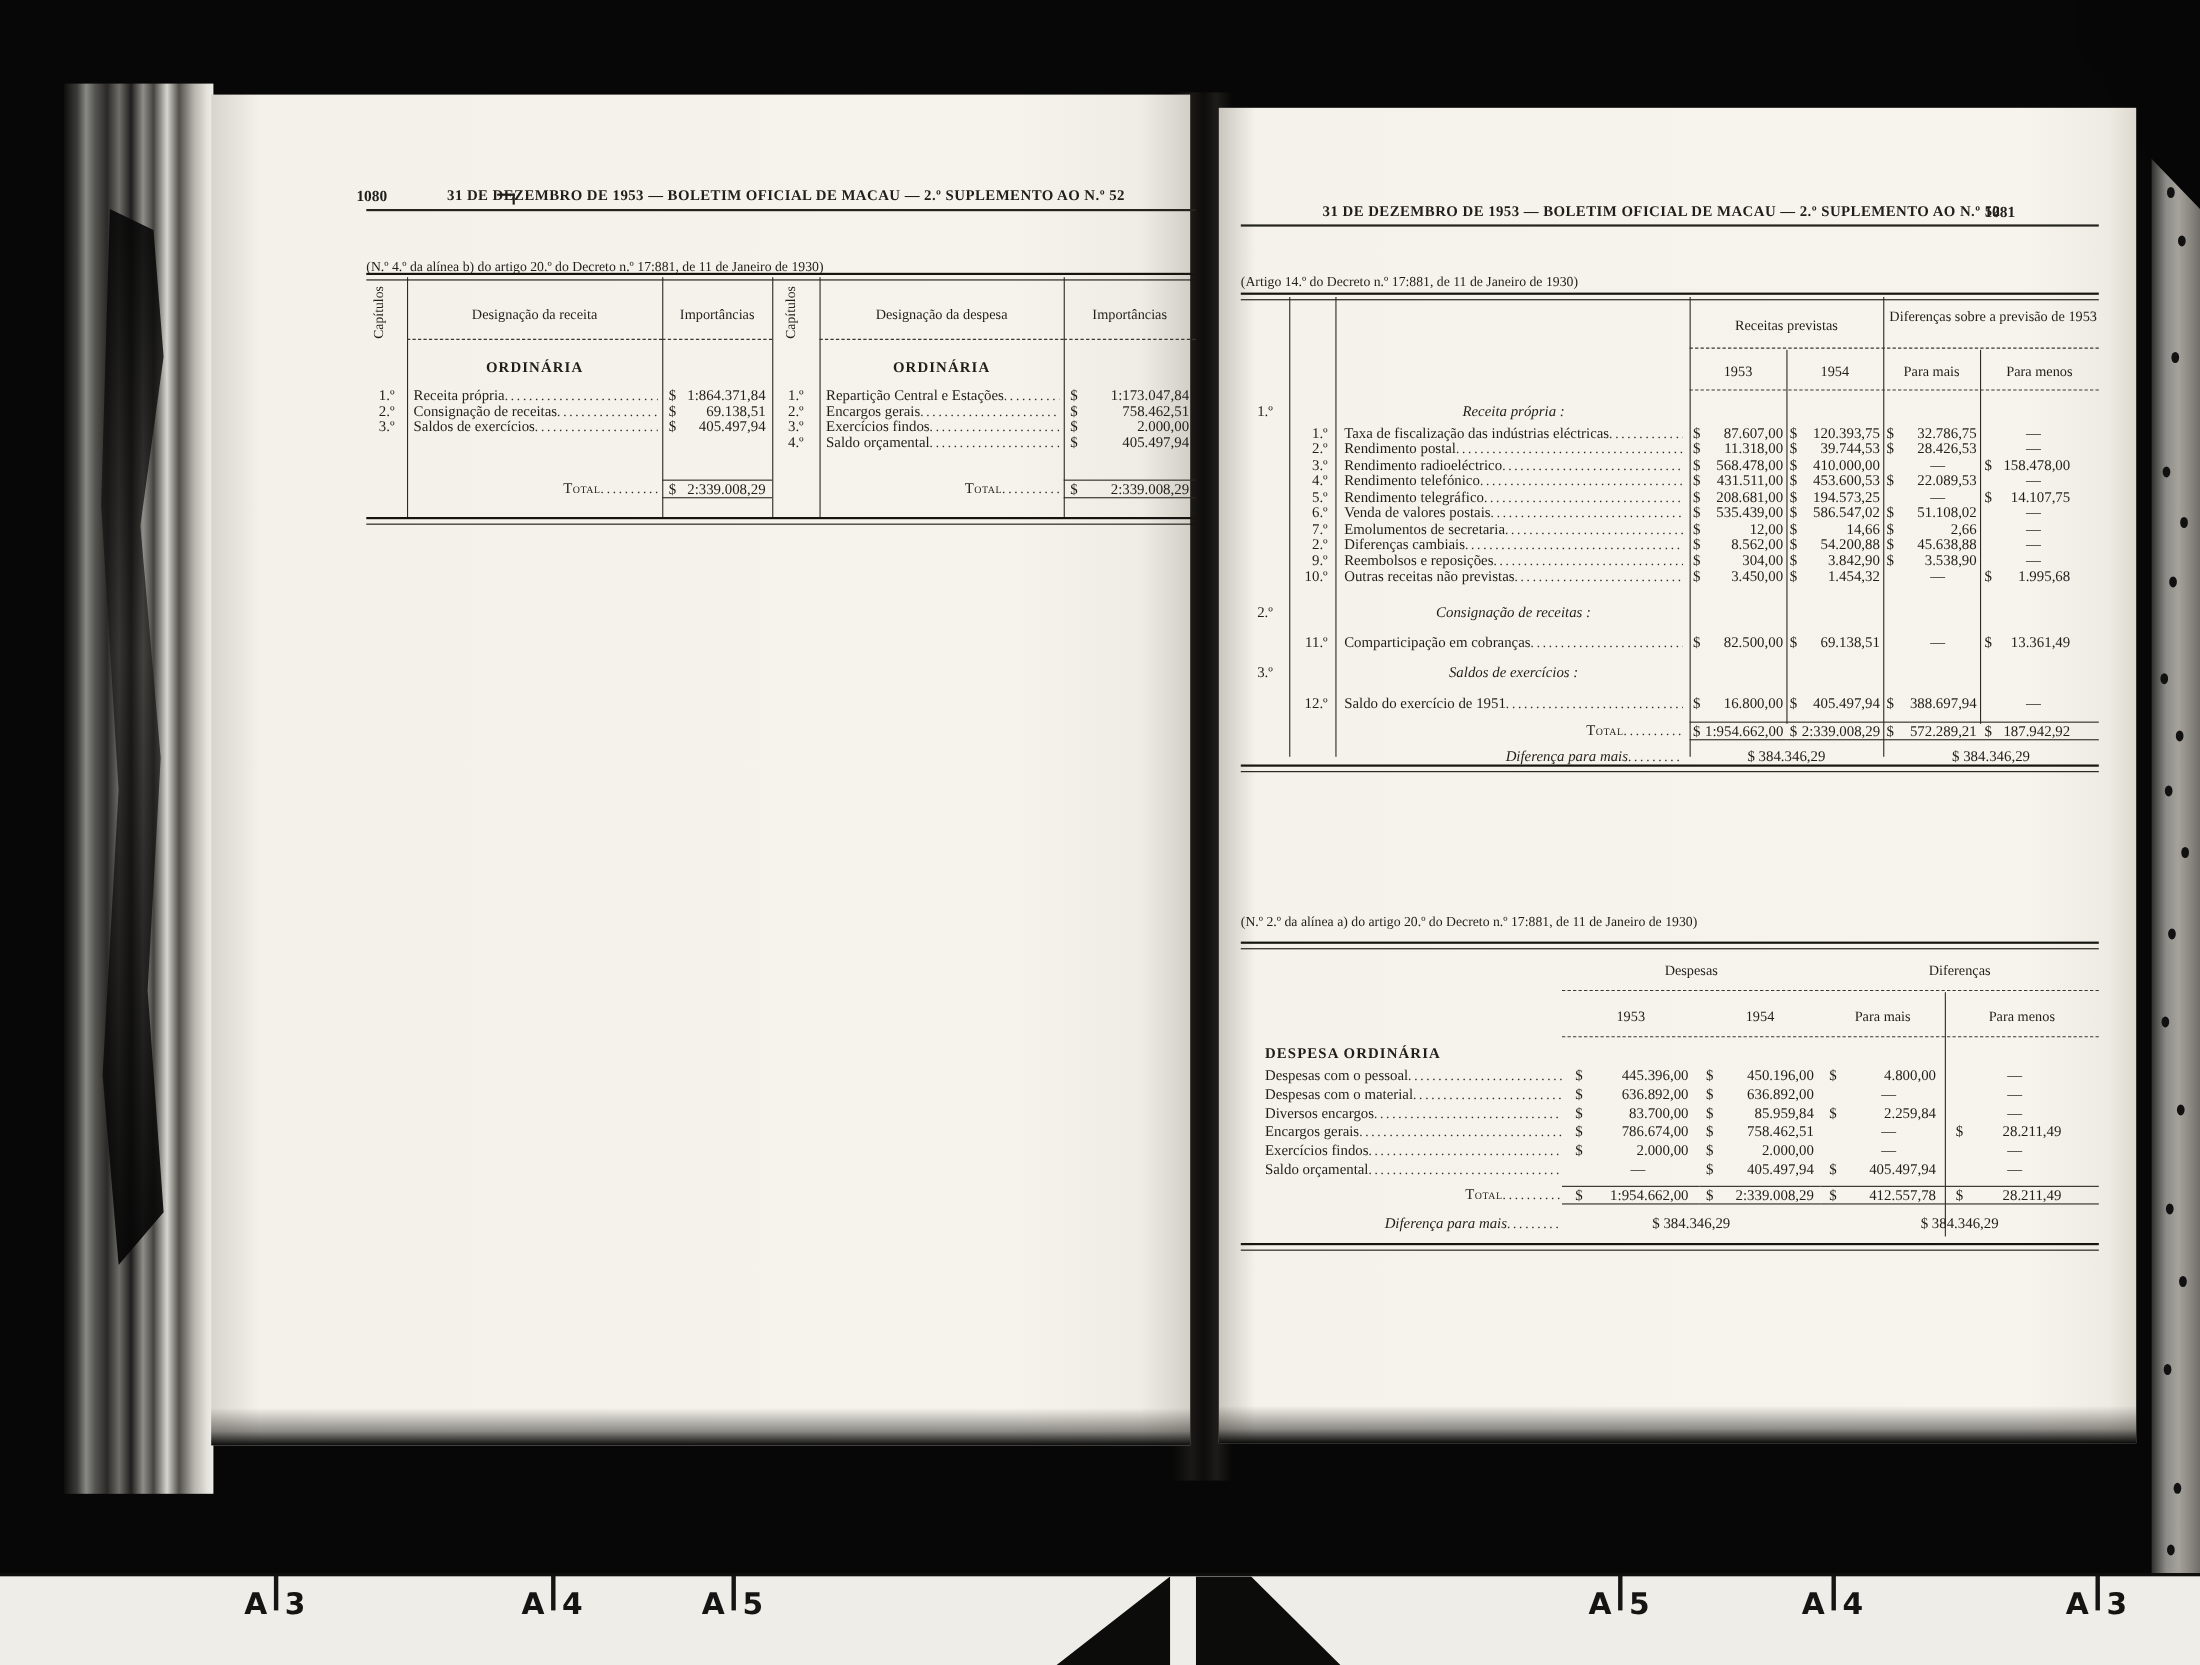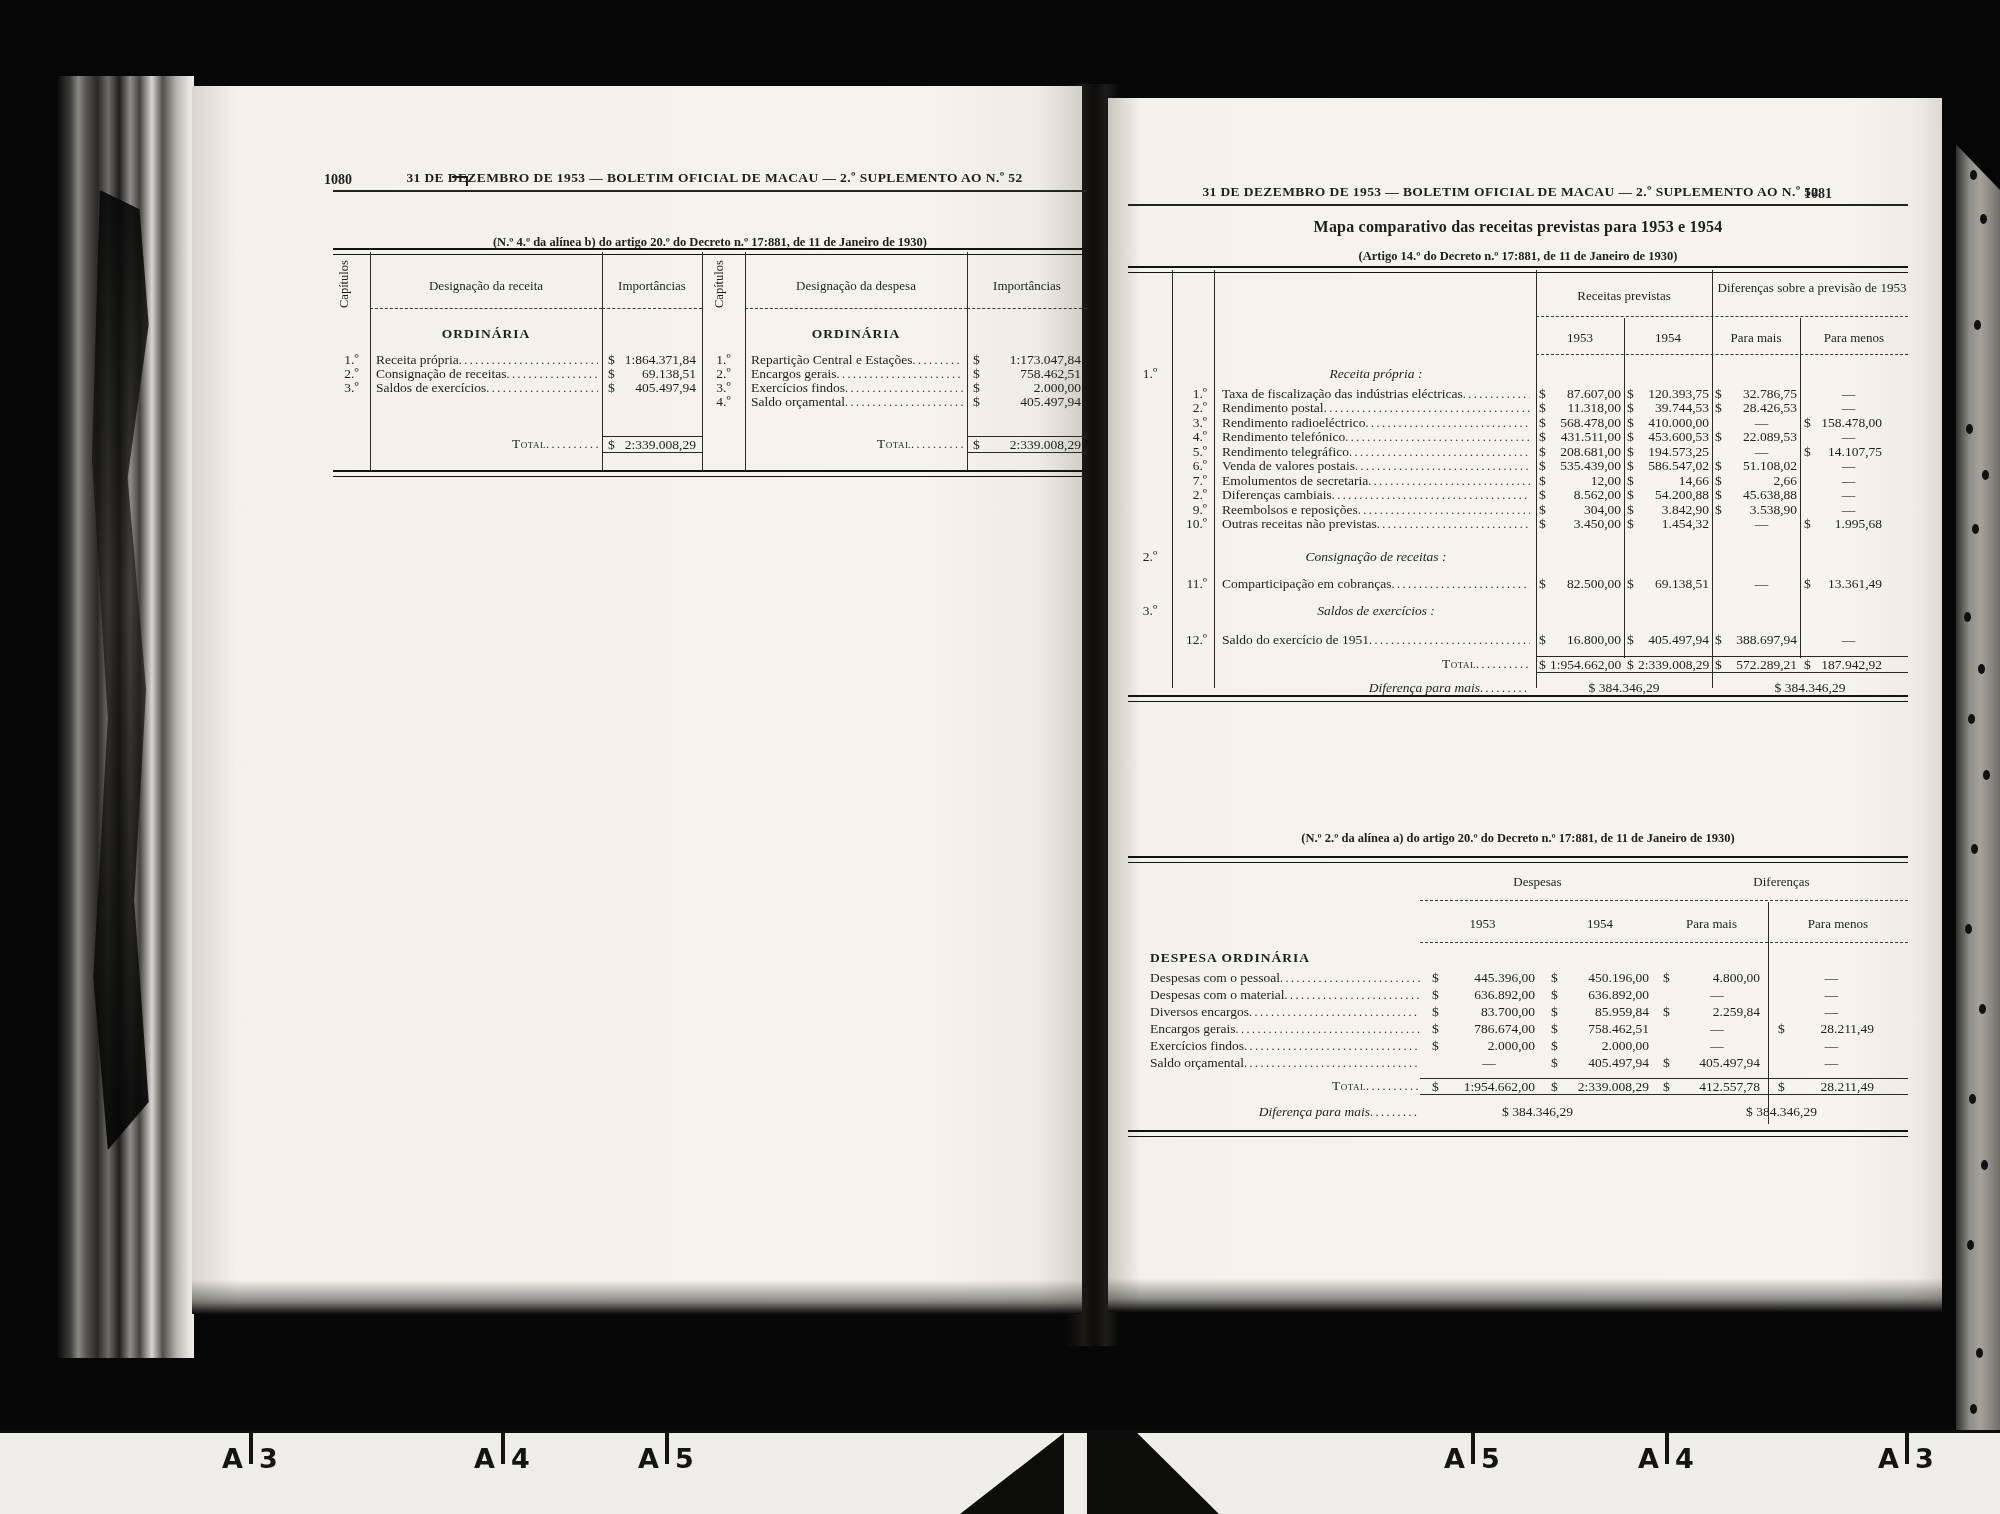--- a/index.html
+++ b/index.html
@@ -36,21 +36,21 @@
   .marker .mtick{width:4px;height:32px;background:#141413;margin:-1px 6px 0 6px;}
   .tri{position:absolute;background:#0c0c0b;}
   .tri1{left:960px;top:1433px;width:104px;height:81px;clip-path:polygon(100% 0,100% 100%,0 100%);}
   .tri2{left:1087px;top:1433px;width:132px;height:81px;clip-path:polygon(0 0,38% 0,100% 100%,0 100%);}
 
   
   .phead{font-weight:bold;font-size:13.5px;letter-spacing:.4px;white-space:nowrap;}
   .pnum{font-weight:bold;font-size:14px;}
   .rule{background:#24231e;height:2px;}
   .title{font-weight:bold;font-size:16px;text-align:center;letter-spacing:.2px;}
-  .subtitle{font-weight:bold;font-size:12.5px;text-align:center;}
+  .subtitle{font-weight:normal;font-size:12.5px;text-align:left;}
   .corner-mark{width:14px;height:8px;border-top:2px solid #1f1e1a;border-right:2px solid #1f1e1a;}
 
   
   .tbl{position:absolute;}
   .dbl{position:absolute;left:0;right:0;height:4px;border-top:2px solid #15140f;border-bottom:1px solid #15140f;}
   .vr{position:absolute;width:1px;background:#2b2a24;}
   .hdrlbl{position:absolute;font-size:13px;text-align:center;}
   .vert{writing-mode:vertical-rl;transform:rotate(180deg);font-size:12.5px;}
   .dash{position:absolute;border-bottom:1.5px dashed #3a3933;}
   .trow{position:absolute;left:0;display:flex;font-size:13.5px;line-height:15px;}
@@ -253,21 +253,20 @@
     </div>
   </div>
 
   <div class="abs page page-right">
     <div class="abs phead" style="left:30px;top:86px;width:745px;text-align:center">31 DE DEZEMBRO DE 1953 — BOLETIM OFICIAL DE MACAU — 2.º SUPLEMENTO AO N.º 52</div>
     <div class="abs" style="left:696px;top:86px">
       <span class="pnum">1081</span>
     </div>
     <div class="abs rule" style="left:20px;top:106px;width:780px"></div>
 
-    <div class="abs title" style="left:20px;top:120px;width:780px">Mapa comparativo das receitas previstas para 1953 e 1954</div>
     <div class="abs subtitle" style="left:20px;top:151px;width:780px">(Artigo 14.º do Decreto n.º 17:881, de 11 de Janeiro de 1930)</div>
 
     <div class="tbl t1" style="left:20px;top:168px;width:780px;height:435px">
       <div class="dbl" style="top:0"></div>
       <div class="dbl" style="top:429px"></div>
       <div class="vr" style="left:44px;top:4px;height:418px"></div>
       <div class="vr" style="left:86px;top:4px;height:418px"></div>
       <div class="vr" style="left:408px;top:4px;height:418px"></div>
       <div class="vr" style="left:496px;top:52px;height:340px"></div>
       <div class="vr" style="left:584px;top:4px;height:418px"></div>

